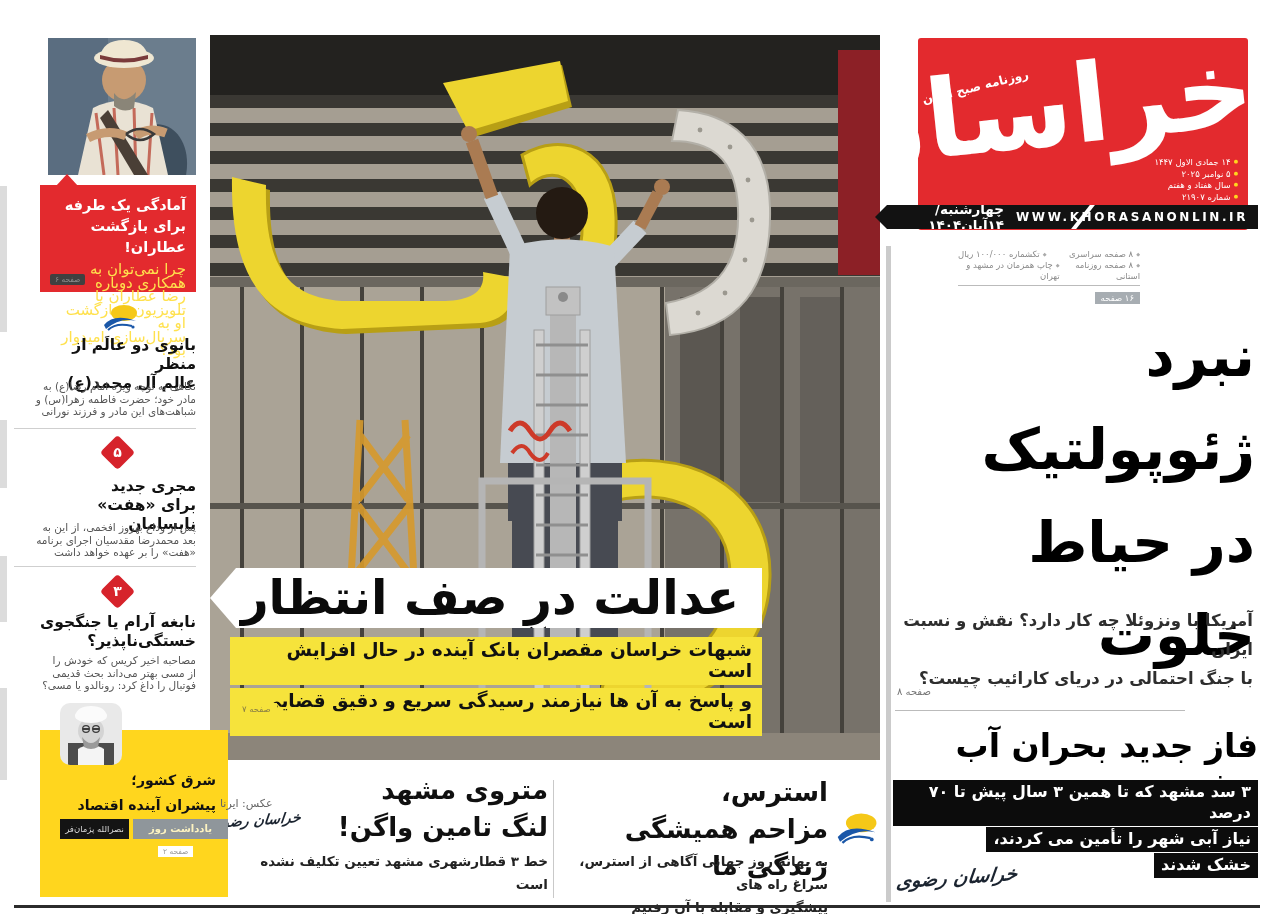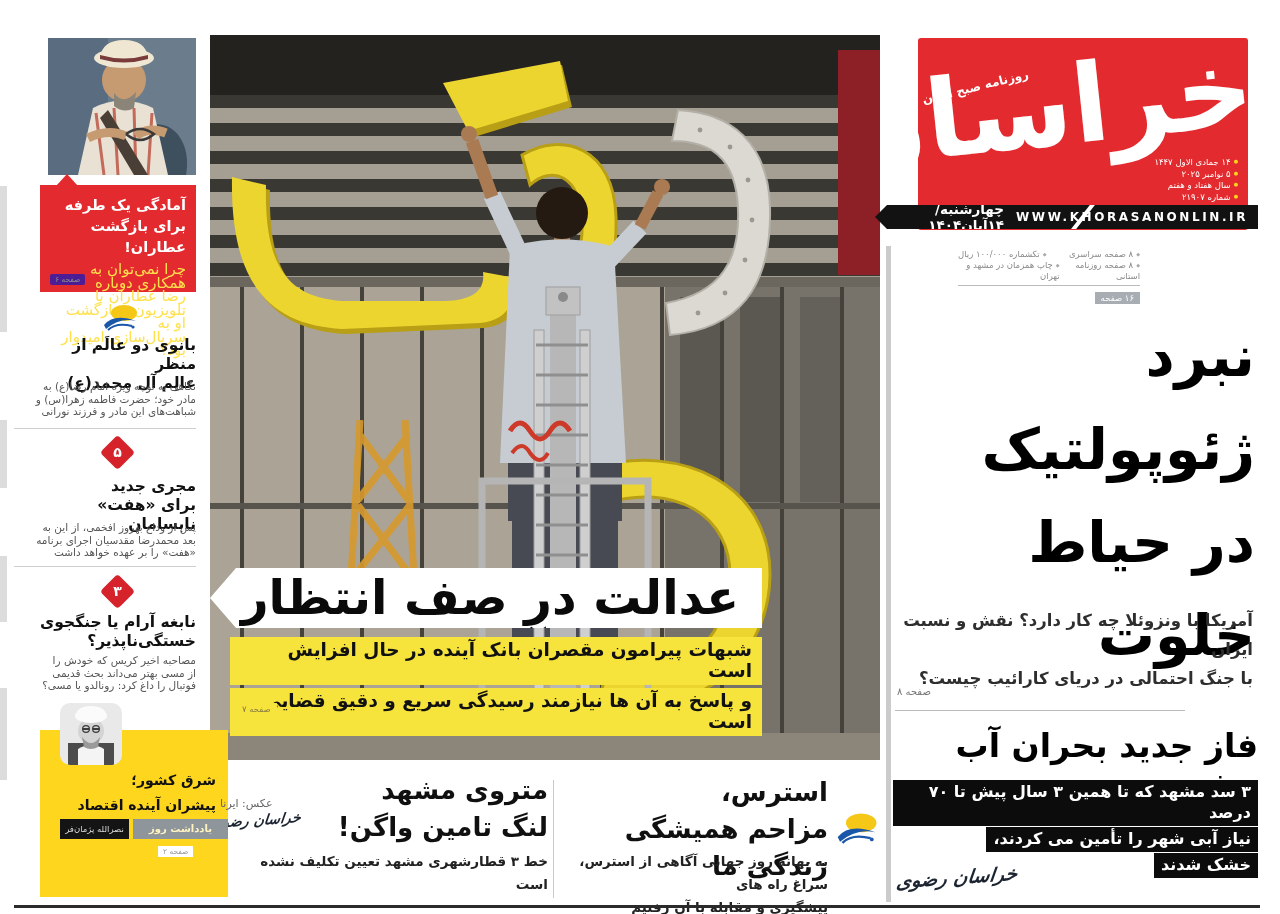--- a/index.html
+++ b/index.html
@@ -11,21 +11,21 @@
   
   .edge-bar { position:absolute; left:0; width:7px; background:#dcdcdc; }
   .side-rule { position:absolute; left:14px; width:182px; height:1px; background:#cfcfcf; }
 
   .attaran-photo { left:48px; top:38px; width:148px; height:137px; overflow:hidden; }
   .attaran-box { left:40px; top:185px; width:156px; height:107px; background:#e32a2e; padding:10px 10px 6px; }
   .attaran-box:before { content:""; position:absolute; top:-11px; left:16px;
     border-left:11px solid transparent; border-right:11px solid transparent; border-bottom:12px solid #e32a2e; }
   .attaran-head { color:#fff; font-size:14.5px; font-weight:bold; line-height:21px; text-align:right; }
   .attaran-sub { color:#ffe14d; font-size:15px; line-height:13.5px; text-align:right; margin-top:5px; }
-  .attaran-chip { position:absolute; left:10px; bottom:7px; background:#4c1d95; color:#8d8d8d;
+  .attaran-chip { position:absolute; left:10px; bottom:7px; background:#404040; color:#8d8d8d;
     font-size:7.5px; padding:1px 5px; border-radius:2px; }
 
   .salam-logo { width:40px; height:32px; }
   .side-head { font-weight:bold; color:#111; font-size:15.5px; line-height:19px; text-align:right; }
   .side-sub { color:#555; font-size:10.5px; line-height:12.5px; text-align:right; }
   .rank-badge { position:absolute; width:25px; height:25px; background:#d6232b; transform:rotate(45deg); border-radius:4px; }
   .rank-badge span { position:absolute; inset:0; transform:rotate(-45deg); color:#fff; font-weight:bold;
     font-size:14px; text-align:center; line-height:25px; }
 
   .cleric-photo { left:60px; top:703px; width:62px; height:62px; border-radius:10px; overflow:hidden; z-index:4; }
@@ -330,21 +330,21 @@
         <path d="M302,418 q10,-14 18,0 q10,14 18,0" stroke="#cd3a29" stroke-width="4" fill="none"></path>
       </g>
       <rect y="698" width="670" height="27" fill="#8c857a"></rect>
     </svg>
   </div>
 
   <div class="abs strip">
     <div class="strip-text">عدالت در صف انتظار آینده</div>
   </div>
   <div class="abs photo-sub">
-    <span>شبهات پیرامون مقصران بانک آینده در حال افزایش است</span><br>
+    <span>شبهات خراسان مقصران بانک آینده در حال افزایش است</span><br>
     <span>و پاسخ به آن ها نیازمند رسیدگی سریع و دقیق قضایی است</span>
   </div>
   <span class="abs photo-page-chip">صفحه ۷</span>
   <span class="abs photo-credit">عکس: ایرنا</span>
 
   <div class="abs metro-logo kr-logo" style="font-size:14px;">خراسان رضوی</div>
   <div class="abs metro-head">
     <div>متروی مشهد</div>
     <div>لنگ تامین واگن!</div>
   </div>

